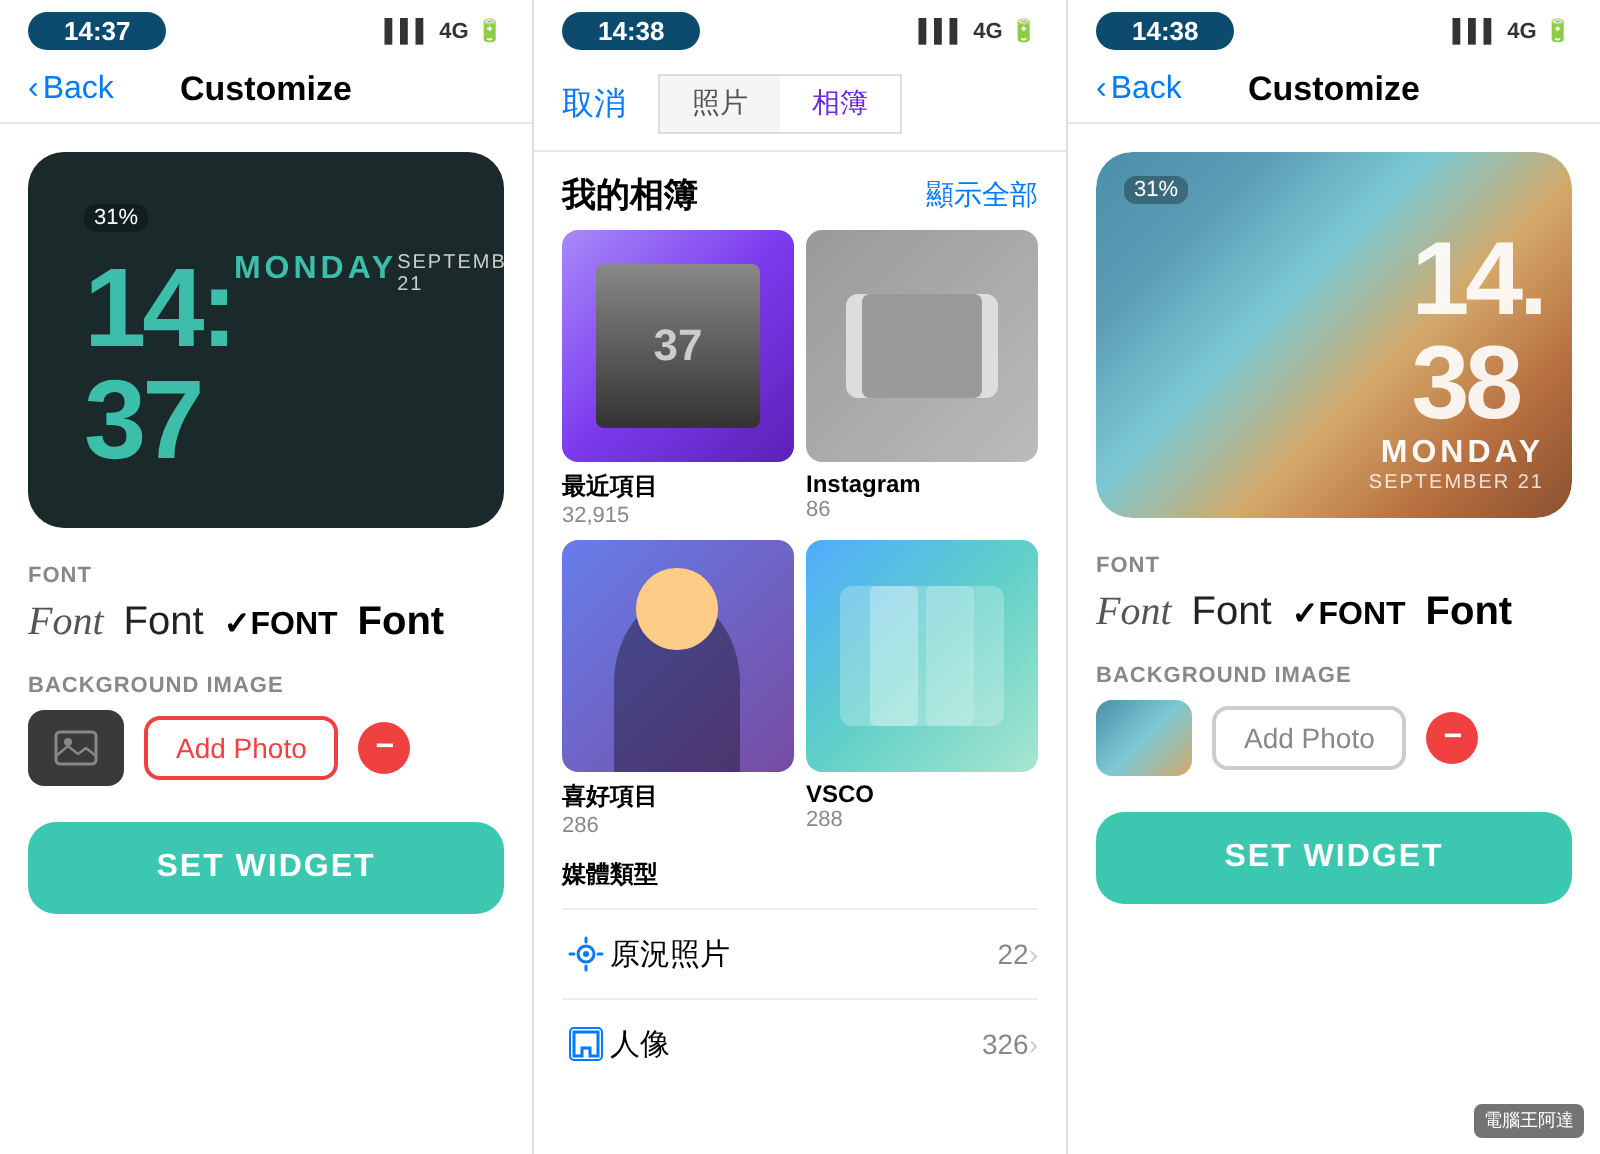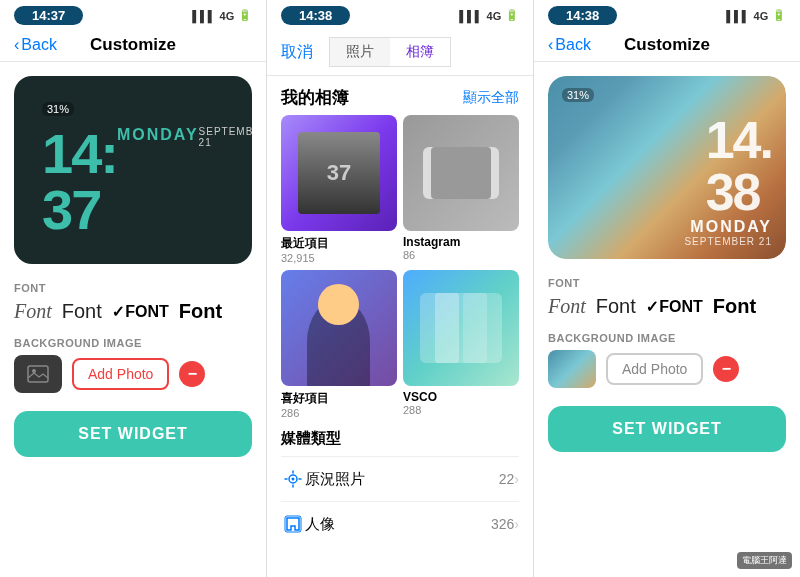--- a/index.html
+++ b/index.html
@@ -310,21 +310,21 @@
     }
     .album-count {
       font-size: 11px;
       color: #888;
     }
 
     .media-types-section {
       padding: 10px 14px 4px;
     }
     .media-types-title {
-      font-size: 15px;
+      font-size: 12px;
       font-weight: 700;
       margin-bottom: 8px;
     }
     .media-type-item {
       display: flex;
       align-items: center;
       padding: 10px 0;
       border-top: 1px solid #eee;
     }
     .media-type-icon {

